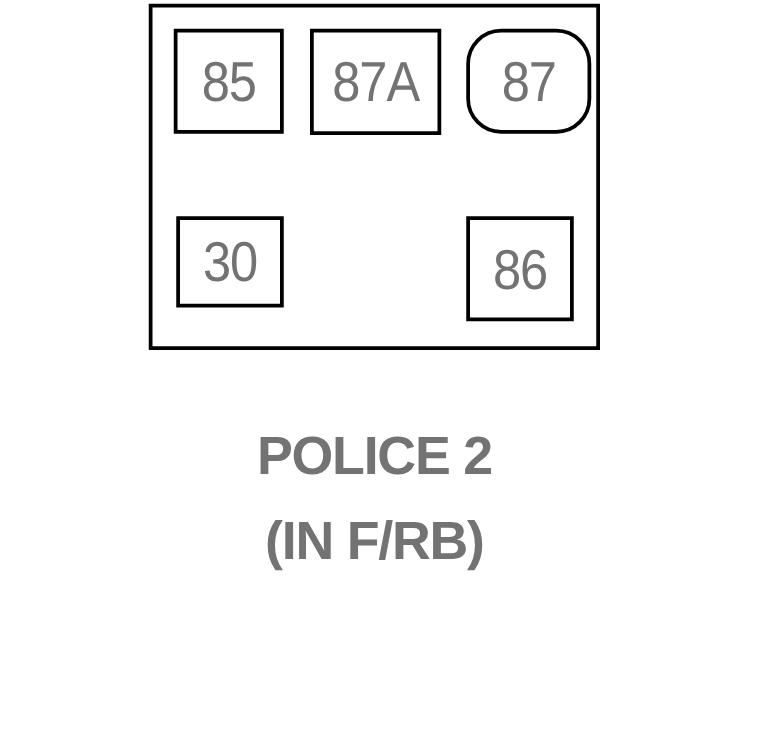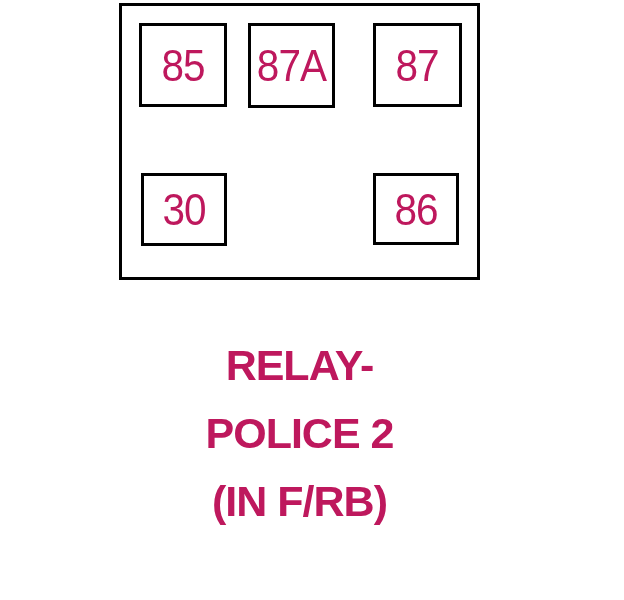--- a/index.html
+++ b/index.html
@@ -7,21 +7,21 @@
     padding: 0;
     background: #ffffff;
   }
   .stage {
     position: relative;
     width: 624px;
     height: 600px;
     background: #ffffff;
     overflow: hidden;
     font-family: "Liberation Sans", sans-serif;
-    color: #be185d;
+    color: #737373;
   }
   .relay-body {
     position: absolute;
     left: 119px;
     top: 3px;
     width: 361px;
     height: 277px;
     border: 3px solid #000000;
     box-sizing: border-box;
     background: #ffffff;
@@ -38,24 +38,24 @@
   .pin-label {
     font-size: 45px;
     font-weight: 400;
     letter-spacing: -1px;
     line-height: 1;
     transform: scaleX(0.9);
     transform-origin: center;
     white-space: nowrap;
   }
   .pin-85  { left: 17px;  top: 17px;  width: 88px;  height: 84px; }
-  .pin-87a { left: 126px; top: 17px;  width: 87px; height: 85px; }
-  .pin-87  { left: 251px; top: 17px;  width: 89px;  height: 84px; }
+  .pin-87a { left: 126px; top: 17px;  width: 105px; height: 85px; }
+  .pin-87  { left: 251px; top: 17px;  width: 100px;  height: 84px; border-radius: 28px; }
   .pin-30  { left: 19px;  top: 167px; width: 86px;  height: 73px; }
-  .pin-86  { left: 251px; top: 167px; width: 86px;  height: 72px; }
+  .pin-86  { left: 251px; top: 167px; width: 86px;  height: 84px; }
   .caption {
     position: absolute;
     left: 119px;
     top: 331px;
     width: 361px;
     text-align: center;
     font-size: 43px;
     font-weight: 700;
     line-height: 68px;
     letter-spacing: -1px;
@@ -81,18 +81,17 @@
     </div>
     <div class="pin pin-30">
       <span class="pin-label">30</span>
     </div>
     <div class="pin pin-86">
       <span class="pin-label">86</span>
     </div>
   </div>
 
   <div class="caption">
-    <div class="caption-line">RELAY-</div>
     <div class="caption-line">POLICE 2</div>
     <div class="caption-line">(IN F/RB)</div>
   </div>
 
 </div>
 
 </body></html>

